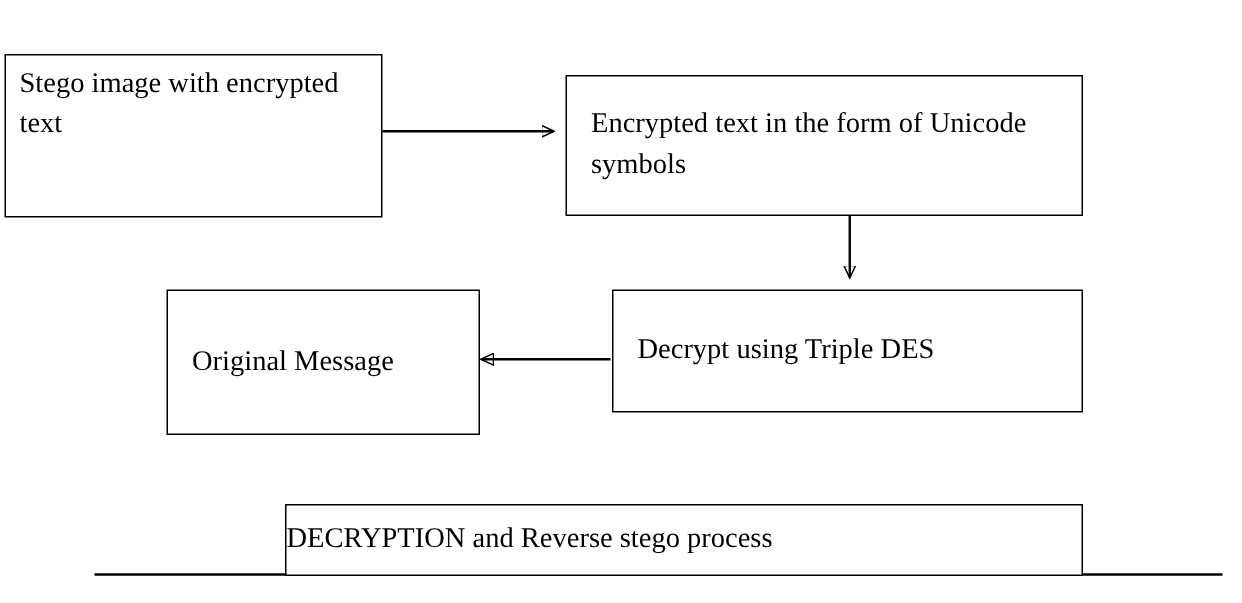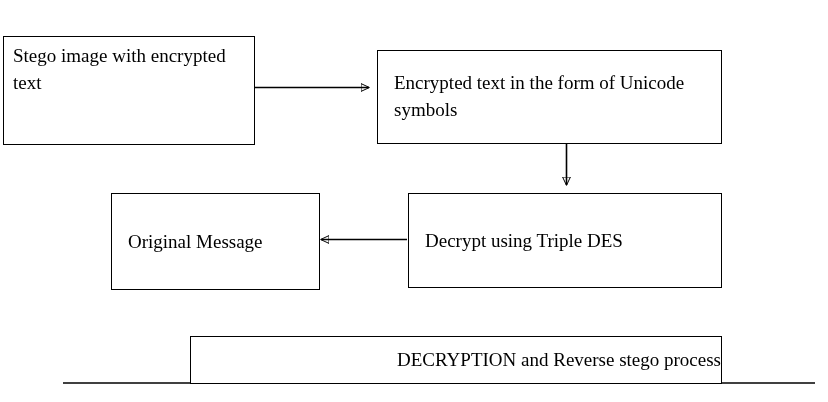--- a/index.html
+++ b/index.html
@@ -38,26 +38,26 @@
     left: 16px;
     top: 50%;
     transform: translateY(-50%);
     right: 6px;
   }
   .label-center {
     left: 0;
     right: 0;
     top: 50%;
     transform: translateY(-50%);
-    text-align: right;
+    text-align: left;
   }
   
   #box-stego      { left: 3px;   top: 36px;  width: 252px; height: 109px; }
   #box-unicode    { left: 377px; top: 50px;  width: 345px; height: 94px;  }
-  #box-decrypt    { left: 408px; top: 193px; width: 314px; height: 95px;  }
+  #box-decrypt    { left: 408px; top: 193px; width: 314px; height: 82px;  }
   #box-original   { left: 64px;  top: 193px; width: 209px; height: 97px; margin-left: 47px;  }
   #box-banner     { left: 190px; top: 336px; width: 532px; height: 48px;  }
 
   
   #wires {
     position: absolute;
     left: 0;
     top: 0;
     width: 828px;
     height: 402px;

